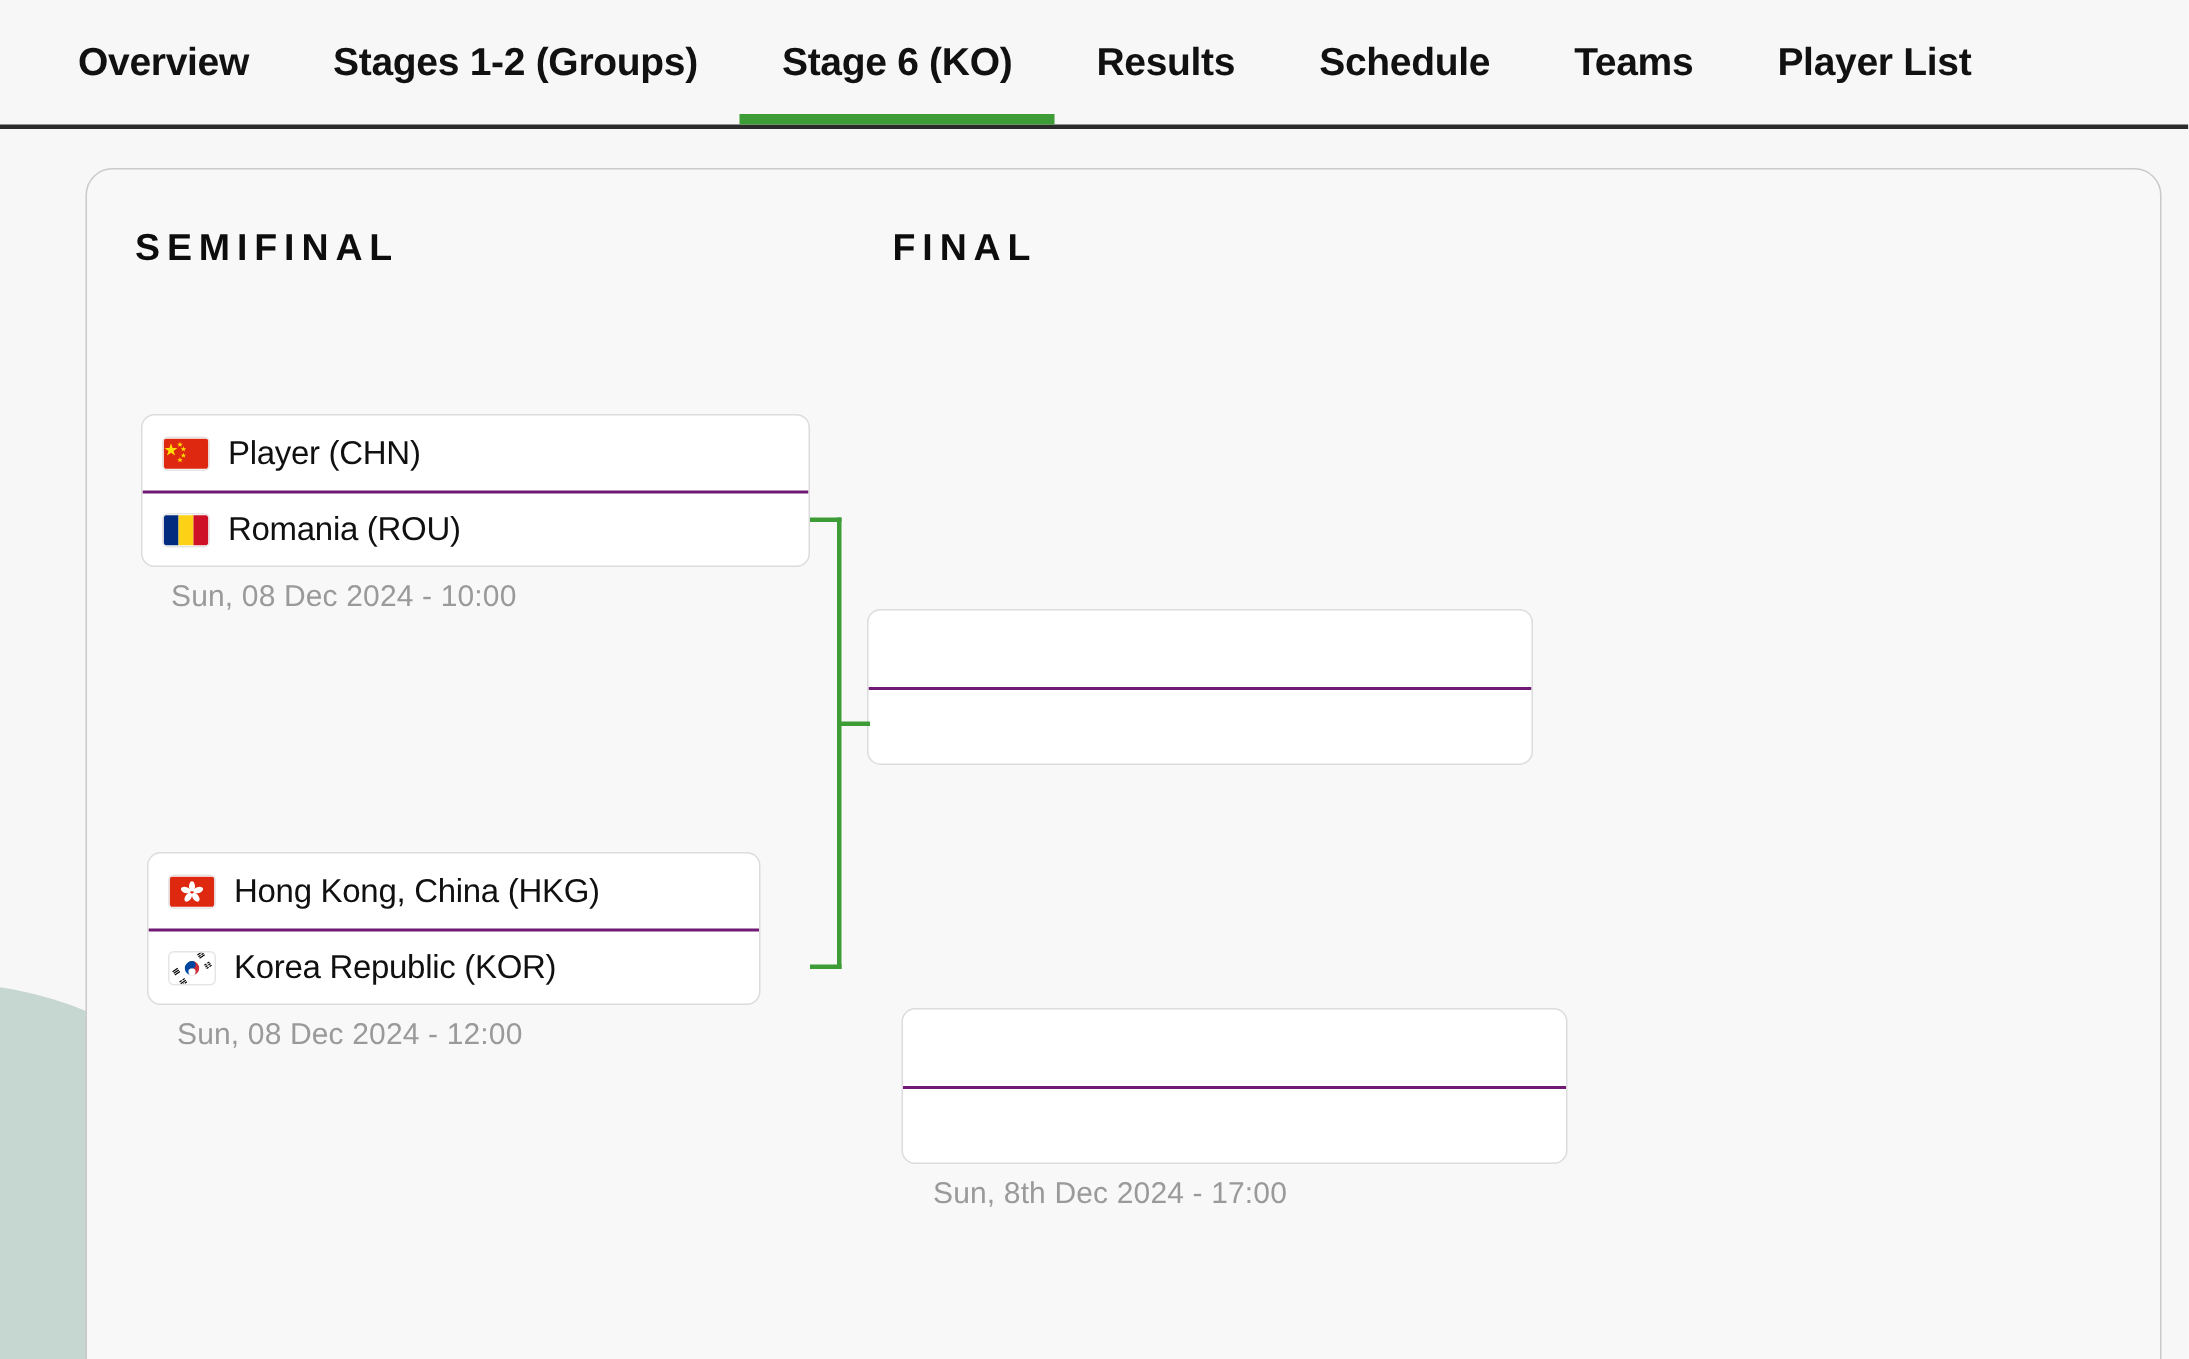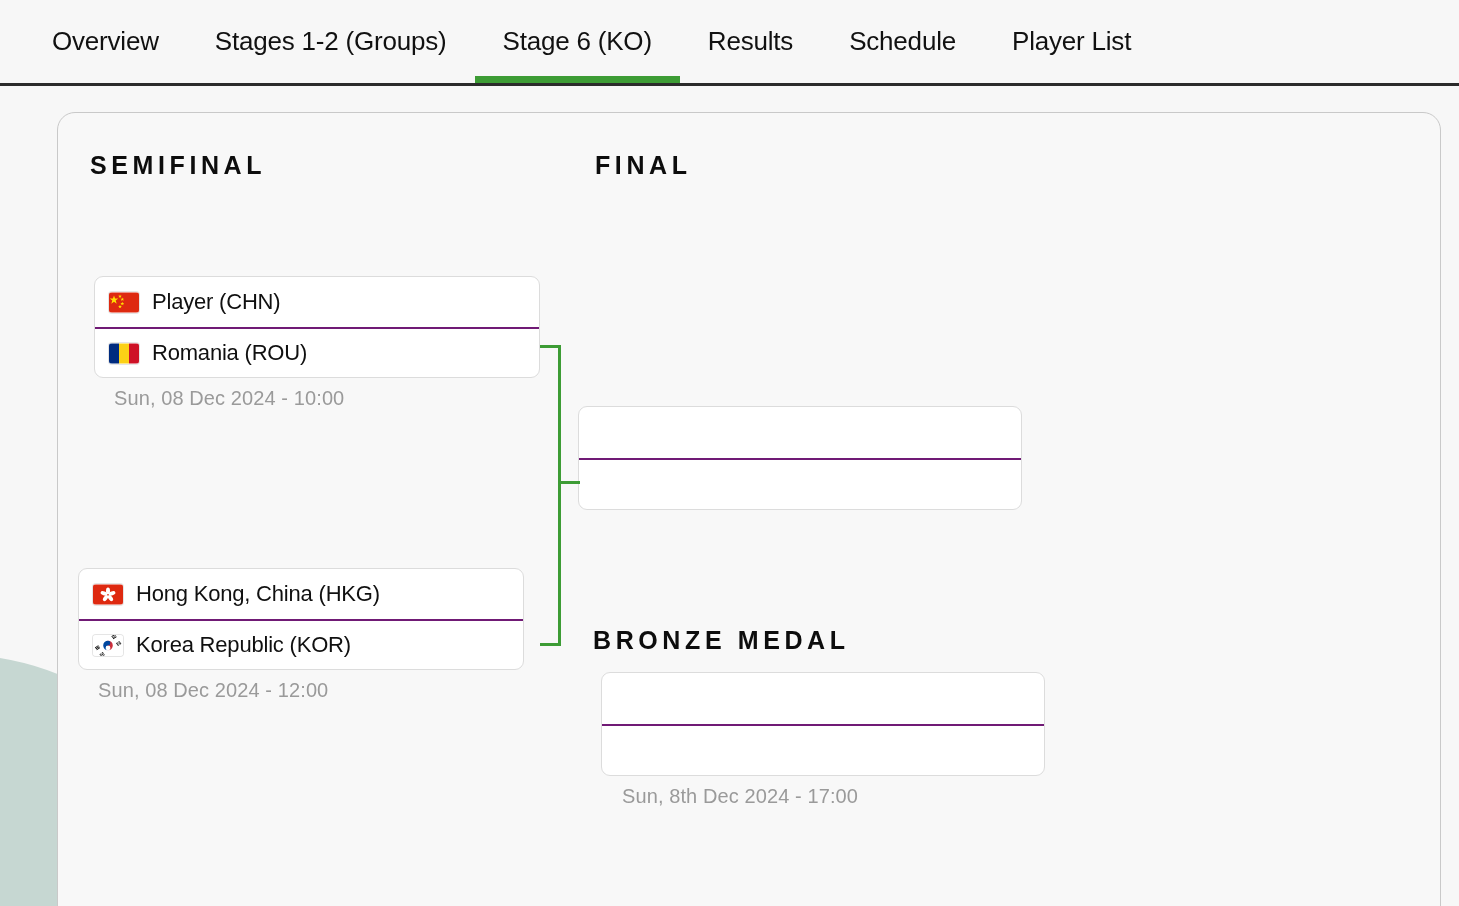--- a/index.html
+++ b/index.html
@@ -50,21 +50,21 @@
     padding-left: 24px;
     gap: 0px;
   }
   .nav-tab {
     position: relative;
     height: 83px;
     display: flex;
     align-items: center;
     padding: 0 28px;
     font-size: 26px;
-    font-weight: 400;
+    font-weight: 700;
     color: #111111;
     letter-spacing: -0.2px;
     white-space: nowrap;
     cursor: pointer;
     user-select: none;
   }
   .nav-tab .tab-underline {
     display: none;
     position: absolute;
     left: 0; right: 0;
@@ -147,21 +147,21 @@
     box-shadow: 0 0 0 1px rgba(0,0,0,0.10);
     background: #fff;
   }
   .flag svg { display: block; width: 100%; height: 100%; }
 
   
   .connector { position: absolute; background: #3d9c35; z-index: 3; }
 
   
   .match-sf1 { left: 36px;  top: 163px; width: 446px; }
-  .match-sf2 { left: 20px;  top: 455px; width: 446px; }
+  .match-sf2 { left: 40px;  top: 455px; width: 409px; }
   .match-final  { left: 520px; top: 293px; width: 444px; }
   .match-bronze { left: 543px; top: 559px; width: 444px; }
 
   .match-final .team-row,
   .match-bronze .team-row { height: 51px; }
 </style>
 </head>
 <body>
 
 <div id="root">
@@ -189,34 +189,37 @@
       <div class="nav-tab">
         <span>Results</span>
 
       </div>
 
       <div class="nav-tab">
         <span>Schedule</span>
 
       </div>
 
+      <div class="nav-tab">
+        <span>Teams</span>
+
+      </div>
 
       <div class="nav-tab">
         <span>Player List</span>
 
       </div>
 
     </div>
   </nav>
 
   <section class="bracket-card">
 
     <div class="round-title title-semifinal">SEMIFINAL</div>
     <div class="round-title title-final">FINAL</div>
-    <div class="round-title title-bronze">BRONZE MEDAL</div>
 
     <div class="connector" style="left:482px; top:232px; width:21px; height:3px;"></div>
     <div class="connector" style="left:500px; top:232px; width:3px; height:301px;"></div>
     <div class="connector" style="left:482px; top:530px; width:21px; height:3px;"></div>
     <div class="connector" style="left:500px; top:368px; width:22px; height:3px;"></div>
 
     <div class="match match-sf1">
       <div class="match-box">
         <div class="team-row">
           <span class="flag">

